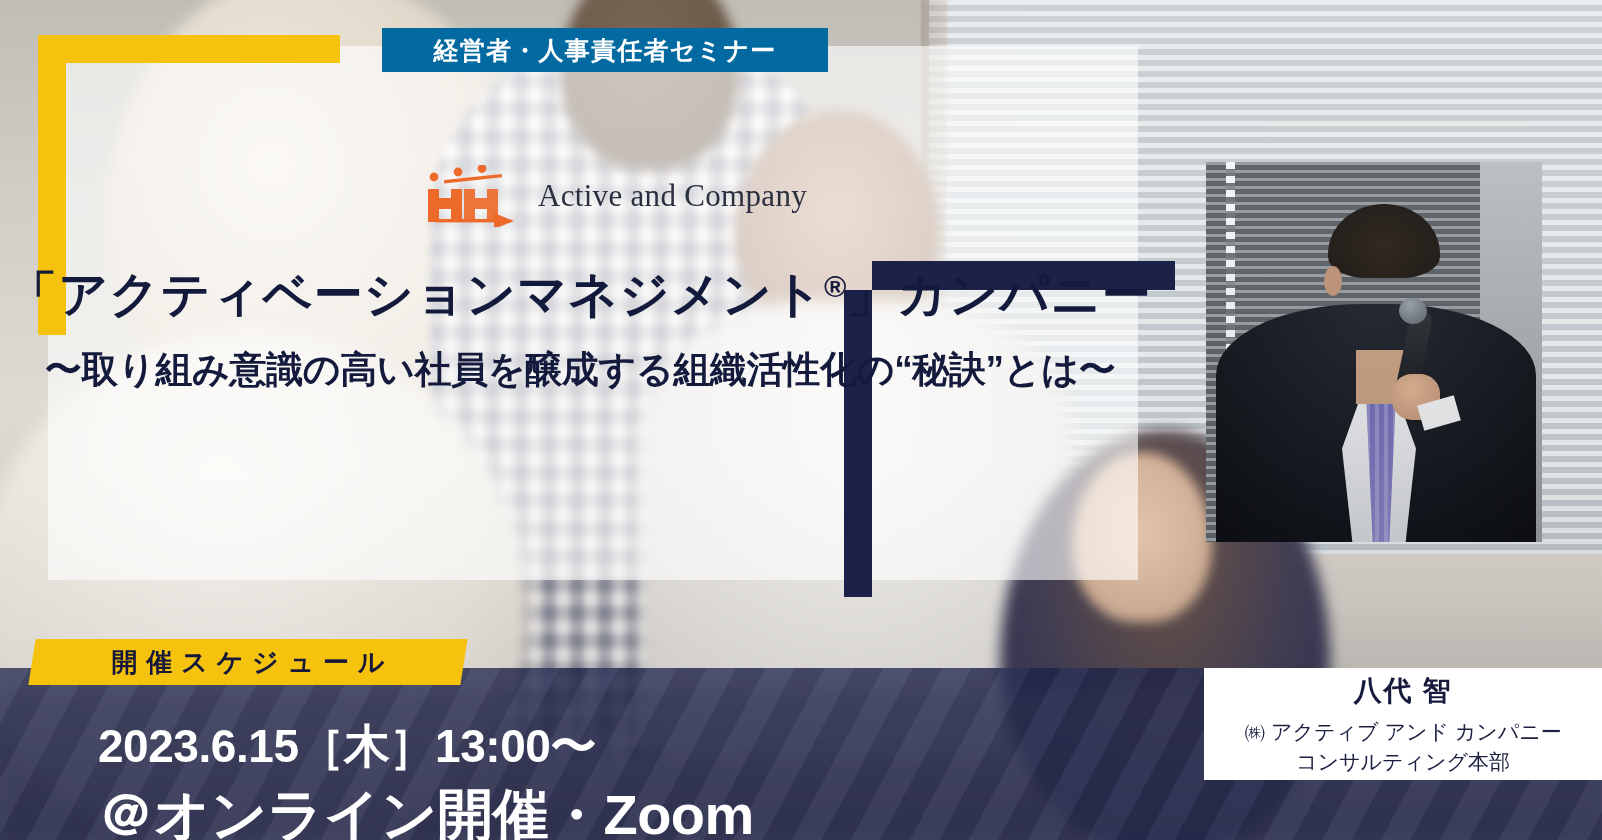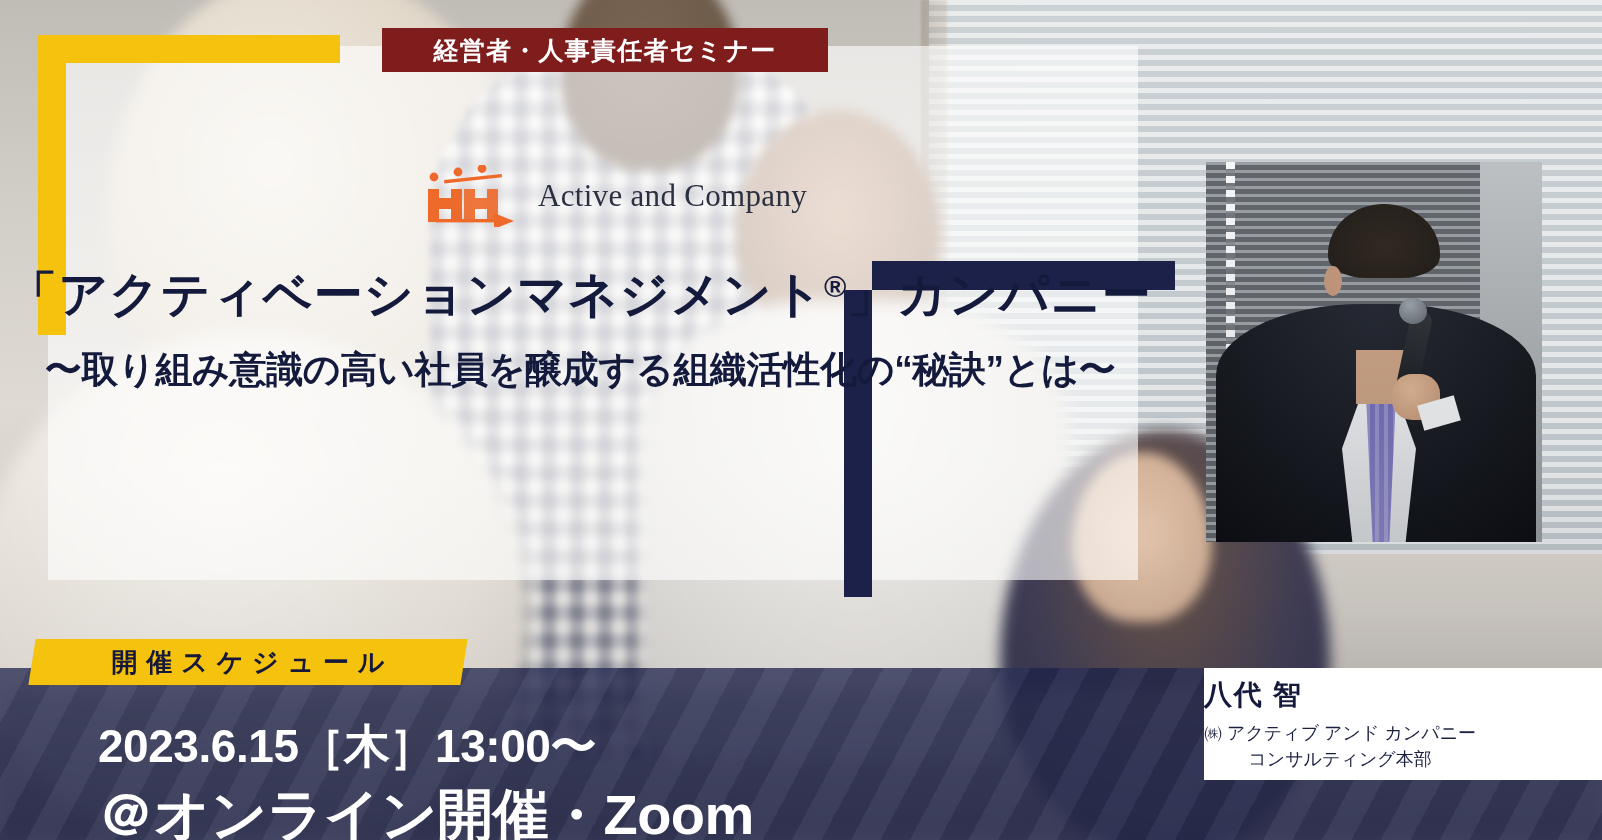--- a/index.html
+++ b/index.html
@@ -94,21 +94,21 @@
   }
   .yellow-bracket{position:absolute;left:38px;top:35px;}
   .yellow-bracket .h{position:absolute;left:0;top:0;width:302px;height:28px;background:#F5C20E;}
   .yellow-bracket .v{position:absolute;left:0;top:0;width:28px;height:300px;background:#F5C20E;}
   .navy-bracket{position:absolute;left:872px;top:290px;}
   .navy-bracket .v{position:absolute;right:0;top:0;width:28px;height:307px;background:#1C2149;}
   .navy-bracket .h{position:absolute;left:0;bottom:0;width:303px;height:29px;background:#1C2149;}
 
   .header-band{
     position:absolute;left:382px;top:28px;width:446px;height:44px;
-    background:#7f1d1d;display:flex;align-items:center;justify-content:center;
+    background:#0369a1;display:flex;align-items:center;justify-content:center;
   }
   .header-band .label{
     color:#ffffff;font-size:25px;font-weight:700;letter-spacing:.05em;
     white-space:nowrap;
   }
 
   
   .logo-row{
     position:absolute;left:424px;top:165px;display:flex;align-items:center;gap:18px;
   }
@@ -237,28 +237,28 @@
   }
   .sp-grain{
     position:absolute;inset:0;
     background:linear-gradient(180deg,rgba(255,255,255,.05),rgba(0,0,0,.10));
   }
 
   
   .speaker-card{
     position:absolute;left:1204px;top:668px;width:398px;height:112px;
     background:#ffffff;display:flex;flex-direction:column;
-    align-items:flex-start;justify-content:center;
+    align-items:center;justify-content:center;
   }
   .speaker-card .name{
     font-size:28px;font-weight:700;color:#151a3c;letter-spacing:.06em;
     margin-bottom:7px;white-space:nowrap;
   }
   .speaker-card .aff{
-    font-size:18px;color:#1b2040;line-height:1.42;text-align:center;white-space:nowrap;
+    font-size:21px;color:#1b2040;line-height:1.42;text-align:center;white-space:nowrap;
   }
 </style>
 </head>
 <body>
 
 <div id="banner">
 
   <div class="bg-layer bg-base">
     <div class="bg-window"></div>
     <div class="bg-pillar p1"></div>

